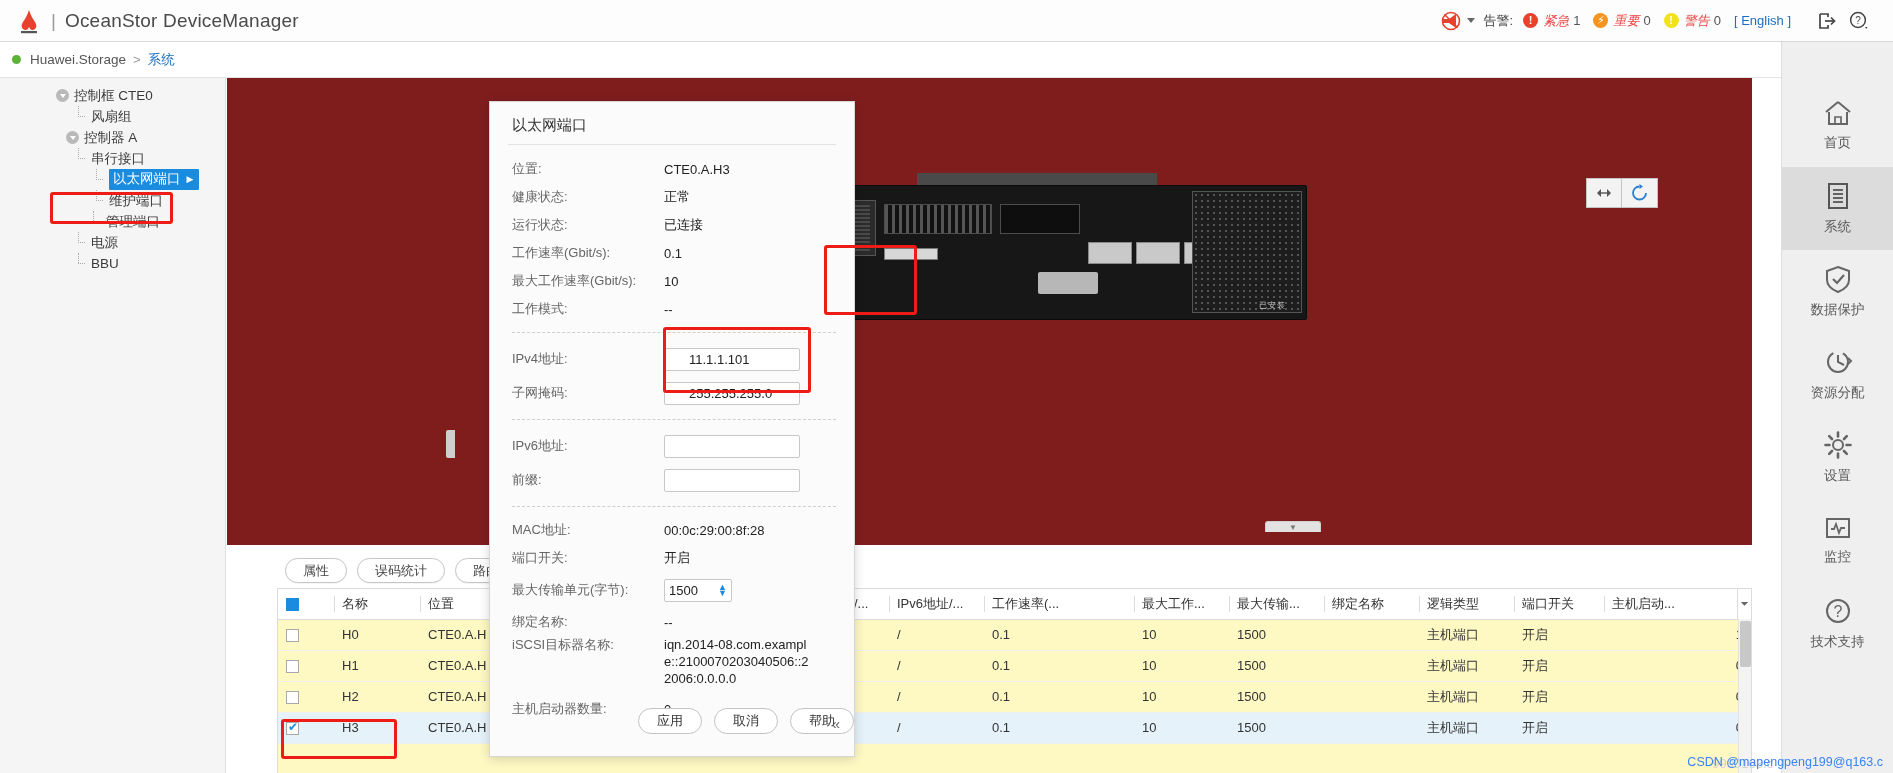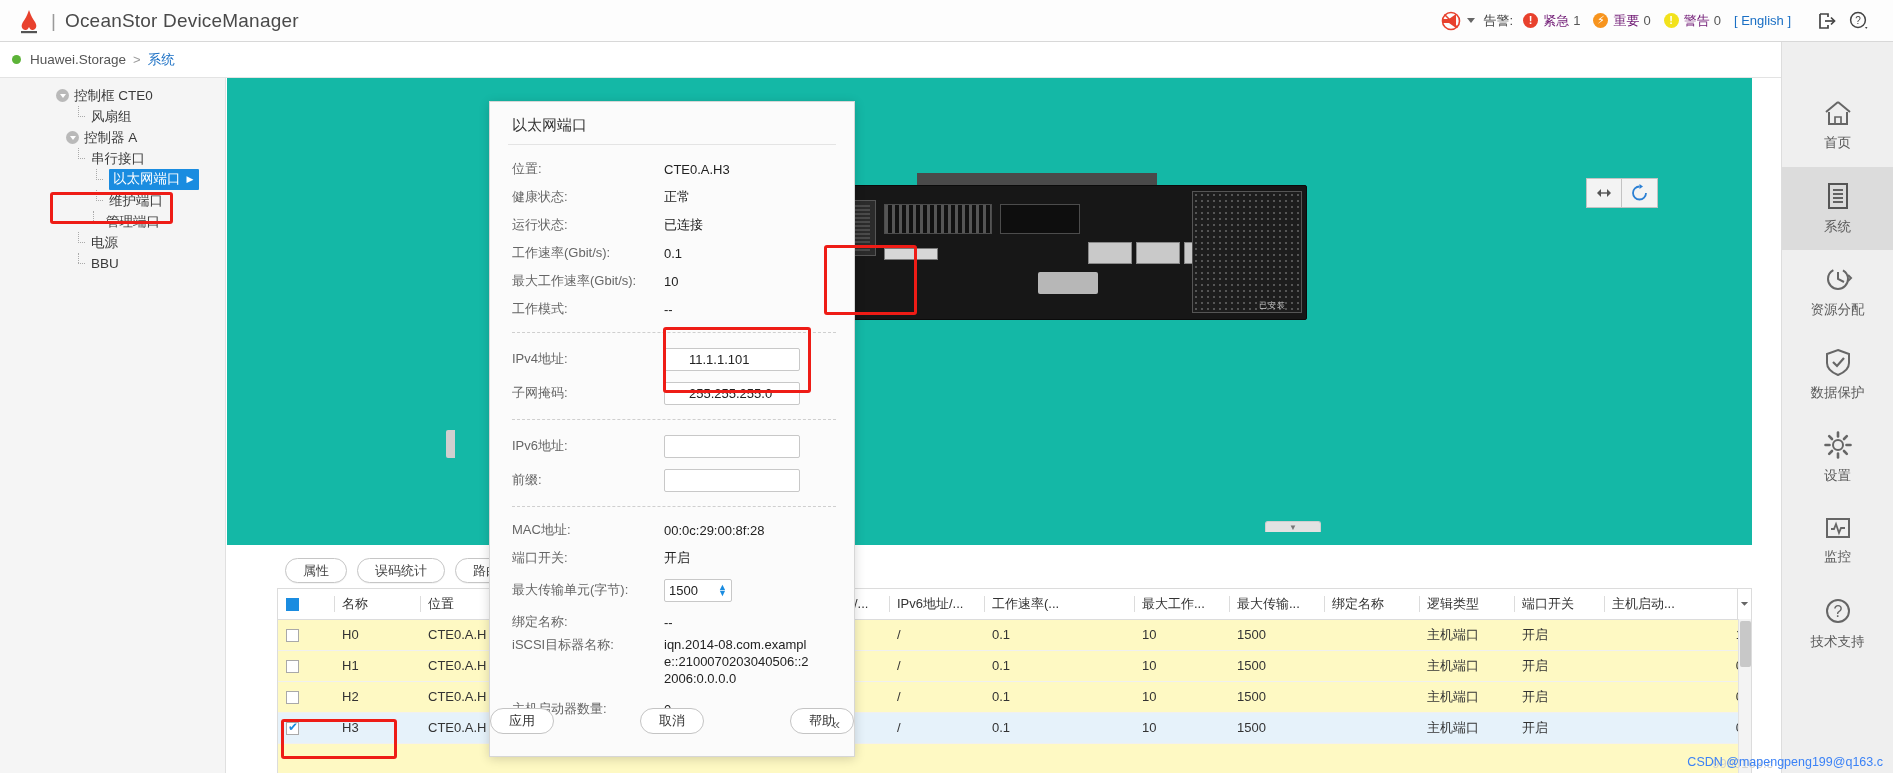--- a/index.html
+++ b/index.html
@@ -31,21 +31,21 @@
                 border-top: 5px solid #666; margin: 0 9px 0 3px; }
   .alarm-label { color: #444; margin-right: 10px; }
   .alarm-item { display: flex; align-items: center; margin-right: 13px; }
   .alarm-dot { width: 15px; height: 15px; border-radius: 50%; margin-right: 5px; position: relative; }
   .alarm-dot.crit { background: #e8412d; }
   .alarm-dot.major { background: #f7941e; }
   .alarm-dot.warn { background: #f2e21c; }
   .alarm-dot .gl { position: absolute; inset: 0; display: flex; align-items: center; justify-content: center;
                    color: #fff; font-size: 11px; font-weight: bold; line-height: 1; }
   .alarm-dot.warn .gl { color: #fff; }
-  .alarm-text { color: #701a75; }
+  .alarm-text { color: #ef4444; font-style: italic; }
   .alarm-count { color: #555; margin-left: 4px; }
   .lang { color: #1a6fc4; margin-right: 16px; white-space: nowrap; }
   .ico-btn { width: 24px; height: 24px; margin-left: 8px; display: flex; align-items: center; justify-content: center; }
 
   
   .crumbbar {
     position: absolute; top: 42px; left: 0; width: 1893px; height: 36px;
     background: #fff; border-bottom: 1px solid #e3e3e3;
     display: flex; align-items: center; padding-left: 12px;
   }
@@ -83,21 +83,21 @@
                  border-top: 1px dotted #aaa; }
   .tline.last:before { height: 10px; }
   .tsel { background: #1a8ce0; color: #fff; padding: 1px 6px 2px 4px; border-radius: 1px;
           display: inline-flex; align-items: center; }
   .tsel .arr { margin-left: 6px; font-size: 9px; }
   .hl-box { position: absolute; border: 3px solid #ee1c16; border-radius: 3px; pointer-events: none; z-index: 60; }
 
   
   .canvas {
     position: absolute; top: 78px; left: 227px; width: 1525px; height: 467px;
-    background: #14b8a6;
+    background: #7f1d1d;
   }
   .dev-wrap { position: absolute; left: 560px; top: 107px; width: 520px; height: 135px; }
   .chassis { position: absolute; inset: 0; background: #171717; border: 1px solid #0b0b0b; border-radius: 2px; }
   .ch-left { position: absolute; left: 4px; top: 14px; width: 84px; height: 56px; background: #2b2b2b;
              border: 1px solid #555; }
   .ch-ports { position: absolute; left: 7px; top: 5px; display: flex; gap: 3px; }
   .ch-port { width: 13px; height: 11px; background: #3aa0e8; border: 1px solid #777; }
   .ch-port.d { background: #1a1a1a; }
   .ch-grid { position: absolute; right: 5px; top: 4px; width: 26px; height: 46px;
              background: repeating-linear-gradient(to bottom, #4a4a4a 0 2px, #2b2b2b 2px 4px); }
@@ -164,21 +164,21 @@
   .flab { width: 152px; color: #666; flex: 0 0 auto; }
   .fval { color: #222; word-break: break-all; }
   .fin { width: 136px; height: 23px; border: 1px solid #c8c8c8; background: #fff; border-radius: 2px;
          padding: 0 24px; font-size: 13px; color: #222; font-family: inherit; line-height: 21px; }
   .dashed { border-top: 1px dashed #cfcfcf; margin: 9px 18px 9px 22px; }
   .stepper { display: flex; align-items: center; border: 1px solid #c8c8c8; background: #fff;
              border-radius: 2px; height: 23px; width: 68px; padding: 0 4px; }
   .stepper span.v { flex: 1; font-size: 13px; color: #222; }
   .stepper .arrows { display: flex; flex-direction: column; line-height: 6px; color: #1a8ce0; font-size: 9px; }
   .dlg-btns { position: absolute; left: 0; right: 0; bottom: 22px; display: flex; align-items: center;
-              justify-content: space-between; gap: 12px; }
+              justify-content: flex-end; gap: 12px; }
   .dbtn { height: 26px; min-width: 64px; padding: 0 16px; border: 1px solid #c4c4c4; border-radius: 13px;
           background: #fff; font-size: 13px; color: #333; display: flex; align-items: center; justify-content: center; }
   .dlg-collapse { position: absolute; right: 14px; bottom: 24px; color: #666; font-size: 15px; }
 
   .watermark { position: absolute; right: 10px; bottom: 4px; color: #3b82f6; font-size: 12.5px; z-index: 80; }
   .wm2 { position: absolute; right: 120px; bottom: 2px; color: #d2d2d2; font-size: 13px; z-index: 1; }
 </style>
 </head>
 <body>
 
@@ -579,36 +579,36 @@
             <line x1="9" y1="9" x2="19" y2="9" stroke="#555" stroke-width="1.8"></line>
             <line x1="9" y1="13" x2="19" y2="13" stroke="#555" stroke-width="1.8"></line>
             <line x1="9" y1="17" x2="19" y2="17" stroke="#555" stroke-width="1.8"></line>
             <line x1="9" y1="21" x2="19" y2="21" stroke="#555" stroke-width="1.8"></line>
           </svg>
       </span>
       <span>系统</span>
     </div>
     <div class="rn-item">
       <span>
+        <svg width="28" height="30" viewBox="0 0 28 30">
+            <path d="M14 3 L25 7 L25 16 C25 22 19 26 14 28 C9 26 3 22 3 16 L3 7 Z" fill="none" stroke="#666" stroke-width="2"></path>
+            <path d="M9 15 L13 19 L20 11" fill="none" stroke="#666" stroke-width="2.2"></path>
+          </svg>
+      </span>
+      <span>数据保护</span>
+    </div>
+    <div class="rn-item">
+      <span>
         <svg width="30" height="30" viewBox="0 0 30 30">
             <circle cx="15" cy="15" r="10" fill="none" stroke="#666" stroke-width="2" stroke-dasharray="42 10"></circle>
             <path d="M15 8 L15 15 L21 18" fill="none" stroke="#666" stroke-width="2"></path>
             <path d="M25 11 L28 14 L25 17" fill="none" stroke="#666" stroke-width="2"></path>
           </svg>
       </span>
       <span>资源分配</span>
-    </div>
-    <div class="rn-item">
-      <span>
-        <svg width="28" height="30" viewBox="0 0 28 30">
-            <path d="M14 3 L25 7 L25 16 C25 22 19 26 14 28 C9 26 3 22 3 16 L3 7 Z" fill="none" stroke="#666" stroke-width="2"></path>
-            <path d="M9 15 L13 19 L20 11" fill="none" stroke="#666" stroke-width="2.2"></path>
-          </svg>
-      </span>
-      <span>数据保护</span>
     </div>
     <div class="rn-item">
       <span>
         <svg width="30" height="30" viewBox="0 0 30 30">
             <circle cx="15" cy="15" r="5" fill="none" stroke="#666" stroke-width="2"></circle>
             <g stroke="#666" stroke-width="2.6" stroke-linecap="round">
               <line x1="15" y1="2.5" x2="15" y2="6.5"></line>
               <line x1="15" y1="23.5" x2="15" y2="27.5"></line>
               <line x1="2.5" y1="15" x2="6.5" y2="15"></line>
               <line x1="23.5" y1="15" x2="27.5" y2="15"></line>

